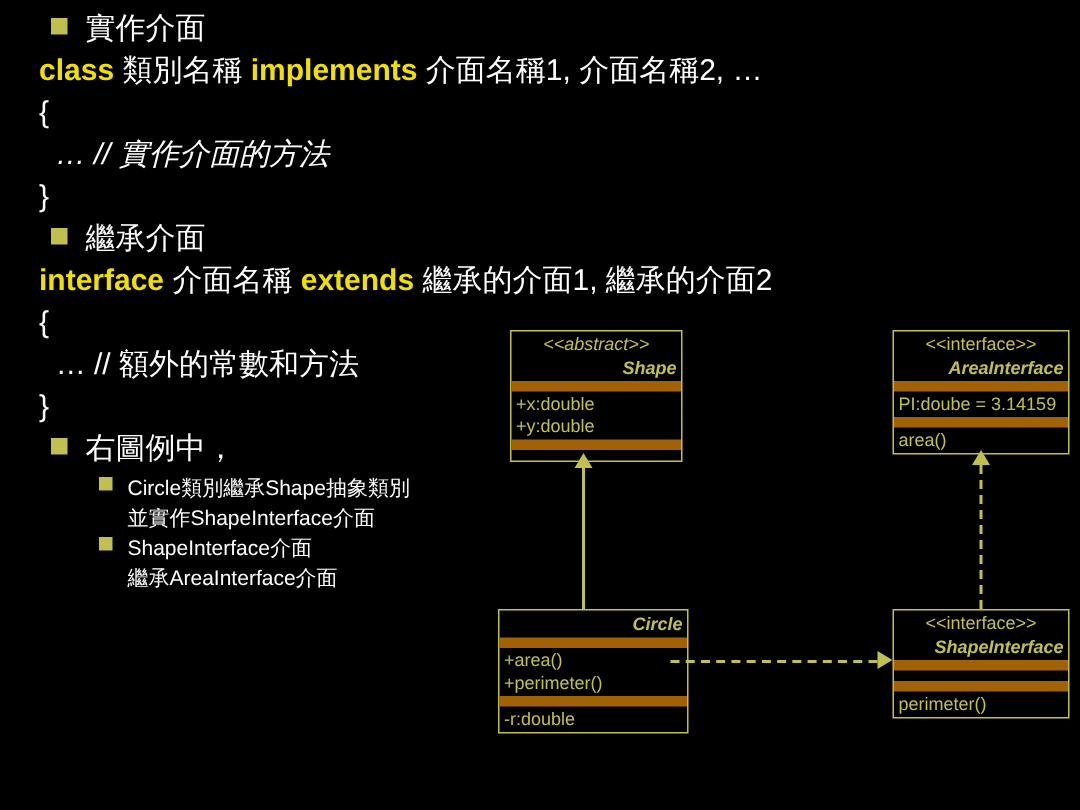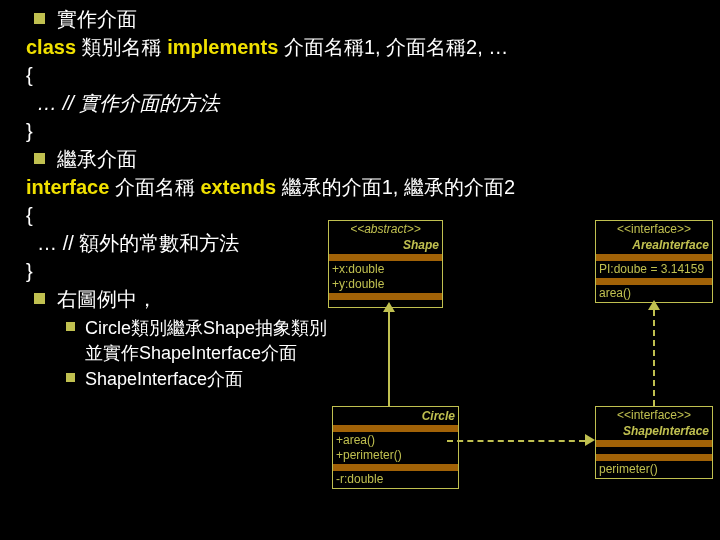--- a/index.html
+++ b/index.html
@@ -30,21 +30,21 @@
     width: 9px;
     height: 9px;
     margin-left: 40px;
     margin-right: 10px;
     vertical-align: 3px;
   }
   .kw { color: #F0E000; font-weight: bold; }
   .tx { color: #fff; }
   .comment { color: #fff; }
   .line { margin-bottom: 1px; }
-  .sublist { font-size: 18px; margin-top: 3px; }
+  .sublist { font-size: 14px; margin-top: 3px; }
   .sublist .line { line-height: 1.35; }
 
   .uml-box {
     position: absolute;
     border: 1px solid #C0C050;
     font-size: 12px;
     line-height: 1.25;
     color: #C0C050;
     background: transparent;
   }
@@ -59,21 +59,21 @@
     font-style: italic;
   }
   .uml-sec {
     border-top: 7px solid #a16207;
     padding: 1px 3px;
     min-height: 14px;
   }
   .ital { font-style: italic; }
 
   
-  #box-shape { left: 328px; top: 220px; width: 115px; }
+  #box-shape { left: 340px; top: 220px; width: 115px; }
   #box-area  { left: 595px; top: 220px; width: 118px; }
   #box-circle{ left: 332px; top: 406px; width: 127px; }
   #box-si    { left: 595px; top: 406px; width: 118px; }
 
   
   .solid-line {
     position: absolute;
     background: #C0C050;
   }
   .tri-up {
@@ -128,20 +128,23 @@
   <div class="sublist">
     <div class="line">
       <span class="bullet-sq small"></span><span>Circle類別繼承Shape抽象類別</span>
     </div>
     <div class="line" style="padding-left:59px;">
       <span>並實作ShapeInterface介面</span>
     </div>
     <div class="line">
       <span class="bullet-sq small"></span><span>ShapeInterface介面</span>
     </div>
+    <div class="line" style="padding-left:59px;">
+      <span>繼承AreaInterface介面</span>
+    </div>
   </div>
 </div>
 
 <div id="box-shape" class="uml-box">
   <div class="uml-title ital">&lt;&lt;abstract&gt;&gt;</div>
   <div class="uml-name">Shape</div>
   <div class="uml-sec">
     <div>+x:double</div>
     <div>+y:double</div>
   </div>

